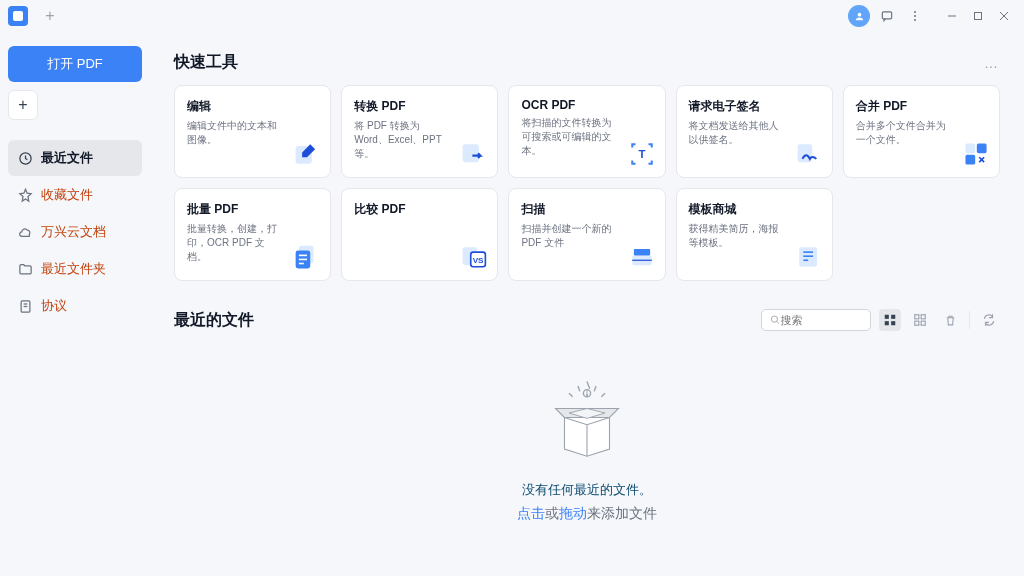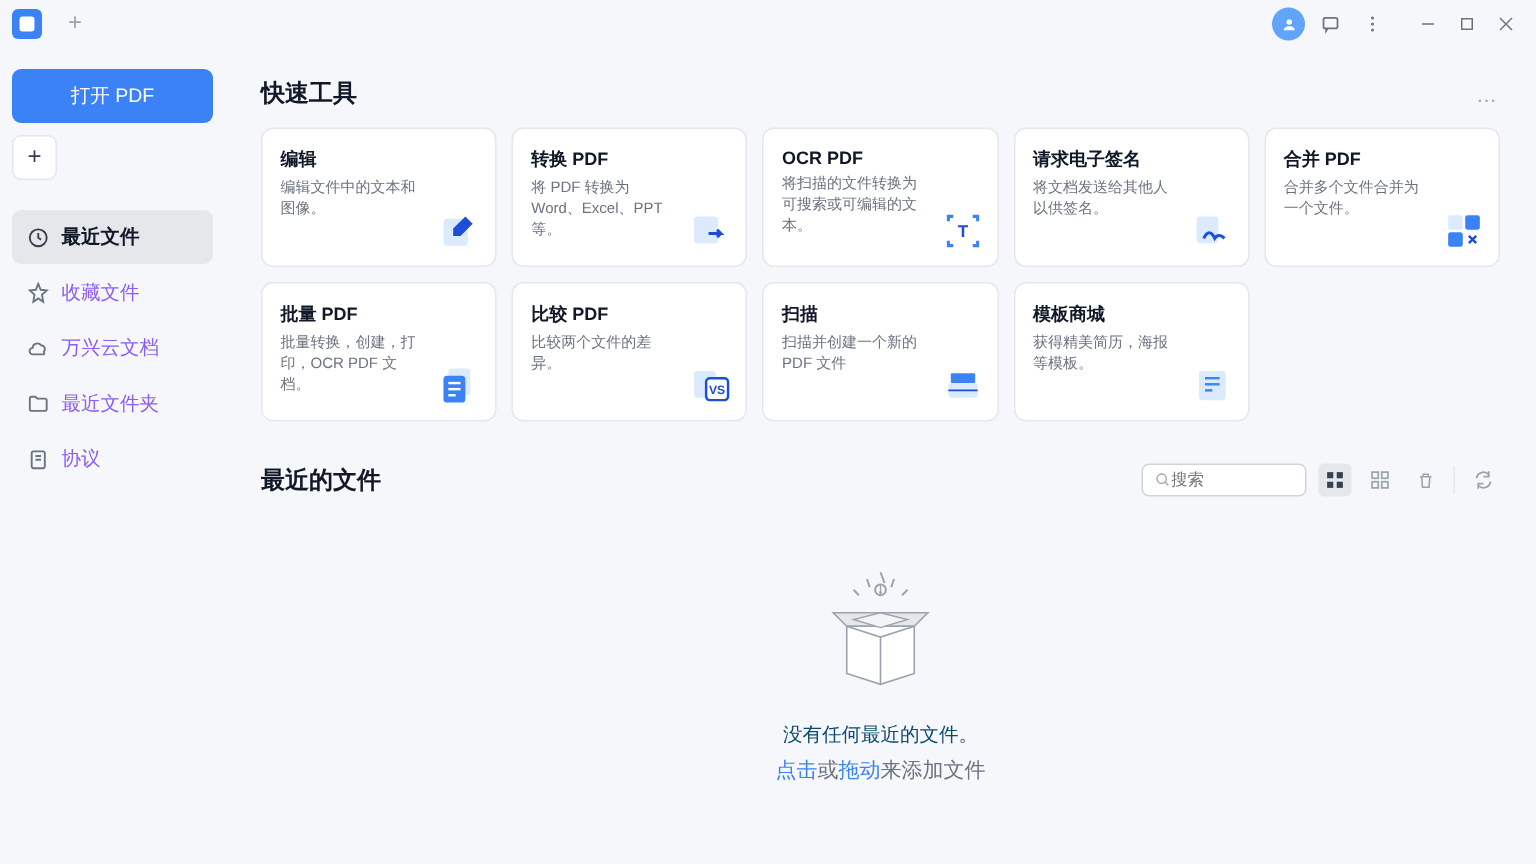--- a/index.html
+++ b/index.html
@@ -14,21 +14,21 @@
 .titlebar-icon { width: 22px; height: 22px; display: flex; align-items: center; justify-content: center; color: #6b7280; border-radius: 4px; cursor: pointer; }
 .titlebar-dots { width: 8px; display: flex; flex-direction: column; gap: 2px; align-items: center; }
 .titlebar-dot { width: 2px; height: 2px; background: #6b7280; border-radius: 50%; }
 .win-controls { display: flex; gap: 2px; margin-left: 8px; }
 .win-btn { width: 24px; height: 24px; display: flex; align-items: center; justify-content: center; cursor: pointer; font-size: 11px; color: #6b7280; }
 .main { display: flex; height: 544px; }
 .sidebar { width: 150px; padding: 14px 8px 8px 8px; display: flex; flex-direction: column; gap: 8px; }
 .open-btn { background: #3b82f6; color: white; border: none; border-radius: 6px; padding: 9px; font-size: 13px; font-weight: 500; cursor: pointer; }
 .add-btn { background: white; border: 1px solid #e5e7eb; border-radius: 6px; width: 30px; height: 30px; display: flex; align-items: center; justify-content: center; font-size: 16px; color: #374151; cursor: pointer; }
 .sidebar-list { display: flex; flex-direction: column; gap: 1px; margin-top: 12px; }
-.sidebar-item { display: flex; align-items: center; gap: 8px; padding: 9px 10px; border-radius: 6px; font-size: 13px; color: #8b5cf6; cursor: pointer; }
+.sidebar-item { display: flex; align-items: center; gap: 8px; padding: 9px 10px; border-radius: 6px; font-size: 13px; color: #c2410c; cursor: pointer; }
 .sidebar-item.active { background: #e5e7eb; font-weight: 600; color: #111827; }
 .sidebar-icon { width: 15px; height: 15px; flex-shrink: 0; }
 .content { flex: 1; padding: 20px 24px; overflow-y: auto; }
 .section-header { display: flex; align-items: center; justify-content: space-between; margin-bottom: 12px; }
 .section-title { font-size: 16px; font-weight: 700; color: #111827; }
 .more-dots { color: #9ca3af; cursor: pointer; font-size: 14px; letter-spacing: 2px; }
 .tools-grid { display: grid; grid-template-columns: repeat(5, 1fr); gap: 10px; margin-bottom: 28px; }
 .tool-card { background: white; border: 1px solid #e5e7eb; border-radius: 8px; padding: 12px; height: 93px; position: relative; cursor: pointer; }
 .tool-title { font-size: 12px; font-weight: 700; color: #111827; margin-bottom: 4px; }
 .tool-desc { font-size: 10px; color: #6b7280; line-height: 1.4; padding-right: 34px; }
@@ -192,21 +192,20 @@
         <svg class="tool-icon" viewBox="0 0 32 32">
             <rect x="6" y="2" width="18" height="22" rx="3" fill="#dbeafe"></rect>
             <rect x="2" y="8" width="18" height="22" rx="3" fill="#3b82f6"></rect>
             <line x1="6" y1="14" x2="16" y2="14" stroke="white" stroke-width="2"></line>
             <line x1="6" y1="19" x2="16" y2="19" stroke="white" stroke-width="2"></line>
             <line x1="6" y1="24" x2="12" y2="24" stroke="white" stroke-width="2"></line>
           </svg>
       </div>
       <div class="tool-card">
         <div class="tool-title">比较 PDF</div>
-        <div class="tool-desc">比较两个文件的差异。</div>
         <svg class="tool-icon" viewBox="0 0 32 32">
             <rect x="2" y="4" width="18" height="22" rx="3" fill="#dbeafe"></rect>
             <rect x="12" y="10" width="18" height="18" rx="3" fill="white" stroke="#1d4ed8" stroke-width="2"></rect>
             <text x="21" y="23" text-anchor="middle" font-size="10" font-weight="bold" fill="#1d4ed8">VS</text>
           </svg>
       </div>
       <div class="tool-card">
         <div class="tool-title">扫描</div>
         <div class="tool-desc">扫描并创建一个新的 PDF 文件</div>
         <svg class="tool-icon" viewBox="0 0 32 32">

